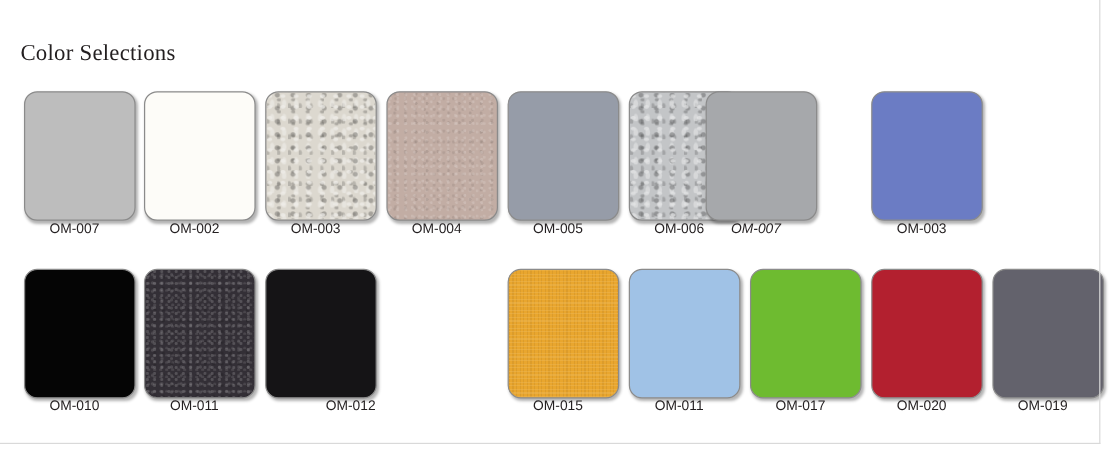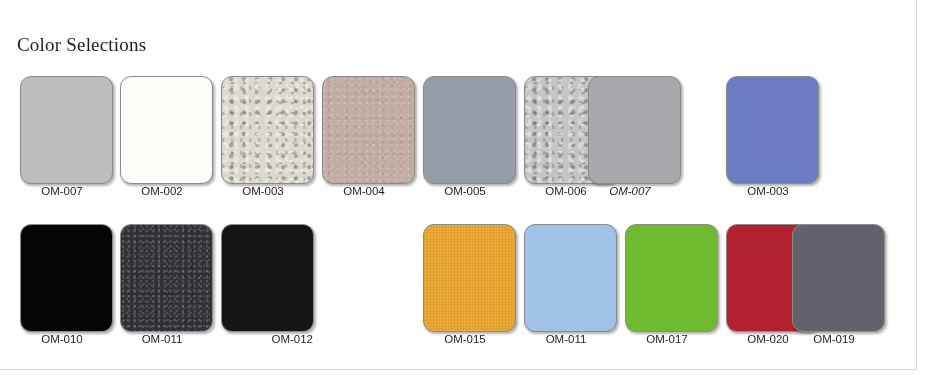--- a/index.html
+++ b/index.html
@@ -217,20 +217,20 @@
           <div class="swatch-label" style="color: rgb(35, 31, 32);">OM-011</div>
         </div>
         <div class="swatch-cell" style="left: 617px;">
           <div class="swatch-chip" style="background: rgb(110, 187, 48); border-color: rgb(139, 139, 139);"></div>
           <div class="swatch-label" style="color: rgb(35, 31, 32);">OM-017</div>
         </div>
         <div class="swatch-cell" style="left: 718px;">
           <div class="swatch-chip" style="background: rgb(179, 32, 47); border-color: rgb(139, 139, 139);"></div>
           <div class="swatch-label" style="color: rgb(35, 31, 32);">OM-020</div>
         </div>
-        <div class="swatch-cell" style="left: 784px;">
+        <div class="swatch-cell" style="left: 819px;">
           <div class="swatch-chip" style="background: rgb(99, 98, 108); border-color: rgb(139, 139, 139);"></div>
           <div class="swatch-label" style="color: rgb(35, 31, 32);">OM-019</div>
         </div>
       </div>
   </div>
 
 </div>
 
 </body></html>

